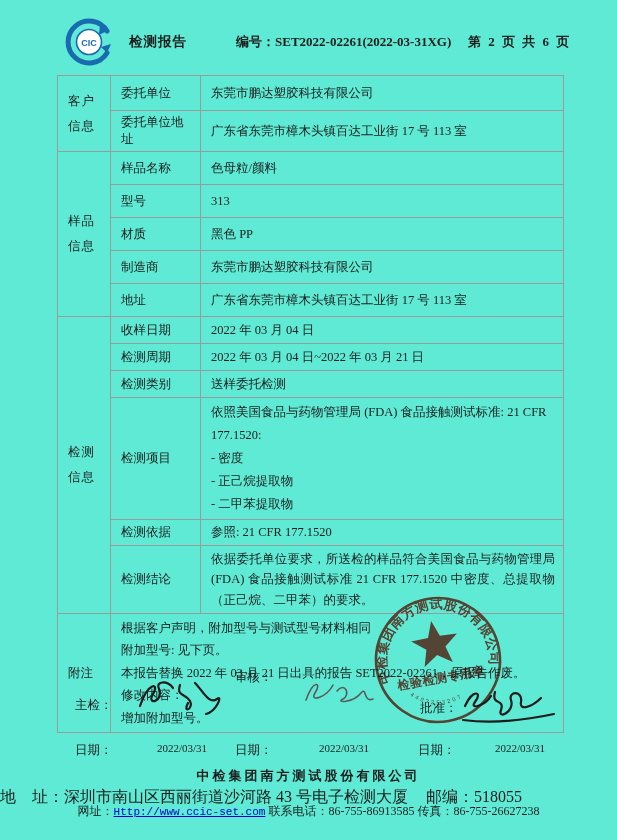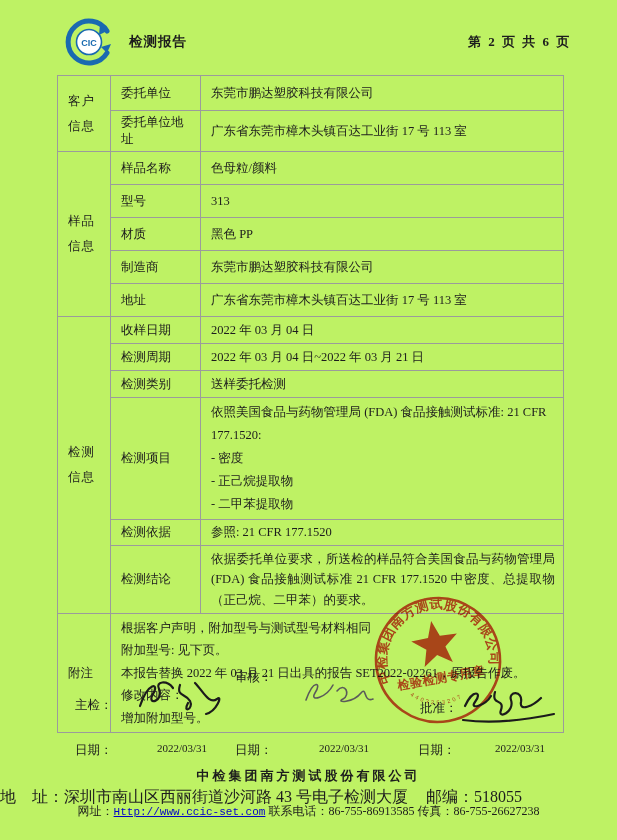--- a/index.html
+++ b/index.html
@@ -2,21 +2,21 @@
 <html><head>
 <meta charset="utf-8">
 <style>
   * { margin:0; padding:0; box-sizing:border-box; }
   html,body { background:#ffffff; }
   body {
     width:617px; height:840px; position:relative;
     font-family:"Liberation Serif","DejaVu Serif",serif;
     color:#1d1d1d; font-size:12.5px;
   }
-  .page { position:relative; width:617px; height:840px; background:#bef264; overflow:hidden; }
+  .page { position:relative; width:617px; height:840px; background:#5eead4; overflow:hidden; }
 
   
   .hdr-logo { position:absolute; left:63px; top:16px; width:52px; height:52px; }
   .hdr-title { position:absolute; left:129px; top:33px; font-weight:bold; font-size:13.5px; letter-spacing:1px; }
   .hdr-no { position:absolute; left:236px; top:33px; font-weight:bold; font-size:13px; }
   .hdr-page { position:absolute; left:468px; top:33px; font-weight:bold; font-size:13px; letter-spacing:2px; }
 
   
   table.report { position:absolute; left:57px; top:75px; width:506px;
     border-collapse:collapse; table-layout:fixed; font-size:12.5px; }
@@ -56,20 +56,21 @@
   <svg class="hdr-logo" viewBox="0 0 52 52">
     <g fill="none" stroke="#1a6ab0" stroke-width="5">
       <path d="M44,15 A21,21 0 1 0 44,37" stroke-linecap="round"></path>
     </g>
     <path d="M44,15 L37,8 L36,19 Z" fill="#1a6ab0"></path>
     <path d="M44,37 L48,28 L38,31 Z" fill="#1a6ab0"></path>
     <circle cx="26" cy="26" r="12.5" fill="#ffffff" stroke="#1a6ab0" stroke-width="1.6"></circle>
     <text x="26" y="30" text-anchor="middle" font-family="Liberation Sans, sans-serif" font-size="9" font-weight="bold" fill="#1a6ab0">CIC</text>
   </svg>
   <div class="hdr-title">检测报告</div>
+  <div class="hdr-no"><span>编号：</span><span>SET2022-02261(2022-03-31XG)</span></div>
   <div class="hdr-page">第 2 页 共 6 页</div>
 
   <table class="report">
     <colgroup>
         <col style="width:53px">
         <col style="width:90px">
         <col style="width:363px">
       </colgroup>
 
     <tbody>

